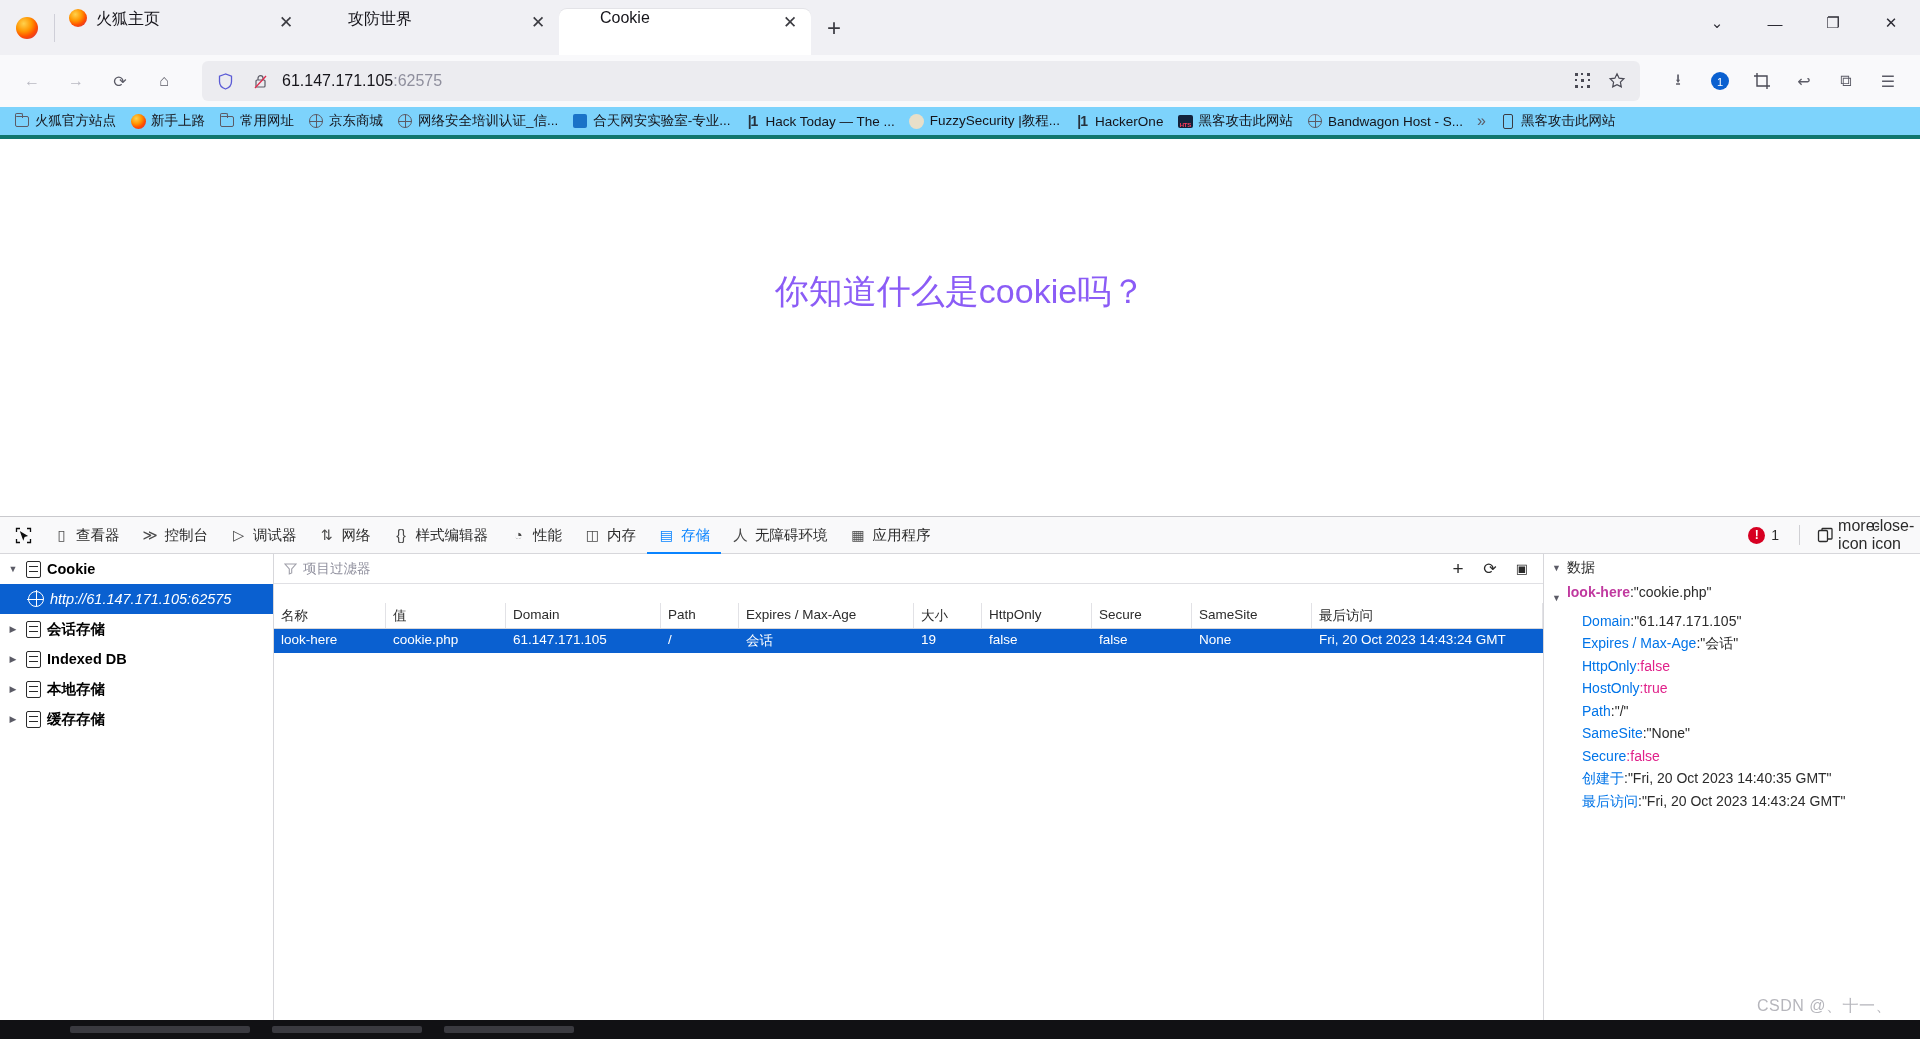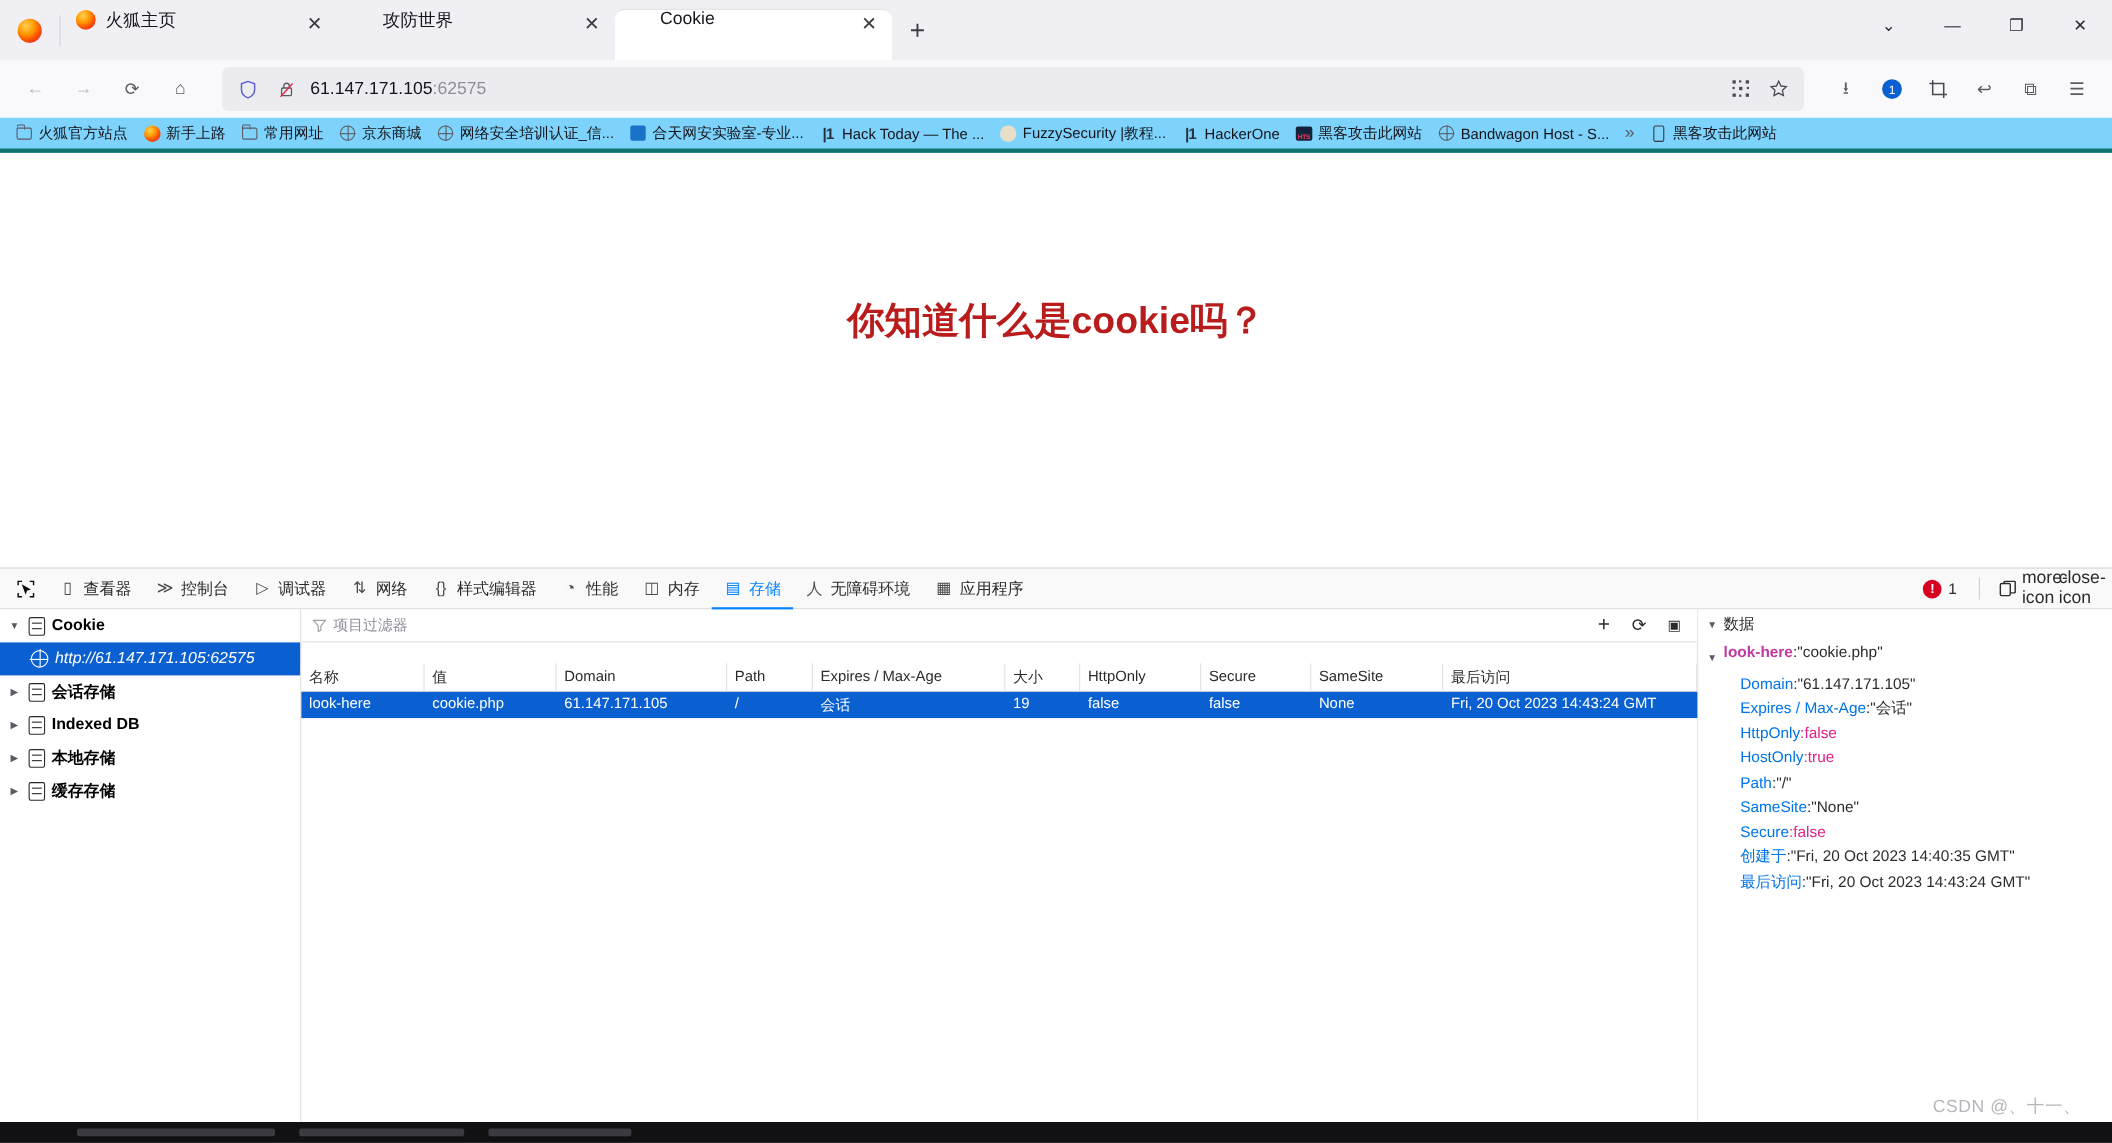--- a/index.html
+++ b/index.html
@@ -71,21 +71,21 @@
   .bico-blue { width: 14px; height: 14px; background: #1a73c8; border-radius: 2px; }
   .bico-dark { width: 15px; height: 13px; background: #12223b; border-radius: 2px; color: #ff3b5c;
      font-size: 6px; display: flex; align-items: flex-end; justify-content: center; font-weight: bold; letter-spacing: -.3px;}
   .bico-h1 { font-weight: 700; font-size: 14px; color: #26313c; letter-spacing: -1px; }
   .bico-fz { width: 15px; height: 15px; border-radius: 50%; background: #e8dfc9; }
   .chev2 { color: #5b5b66; font-size: 16px; padding: 0 6px; }
   .phone { width: 10px; height: 15px; border: 1.4px solid #3b3b41; border-radius: 2px; }
 
   
   .page { height: 305px; background: #fff; display: flex; align-items: center; justify-content: center; }
-  .page h1 { font-size: 34px; font-weight: 700; color: #b91c1c; }
+  .page h1 { font-size: 34px; font-weight: 400; color: #8b5cf6; }
 
   
   .devtools { position: absolute; left: 0; right: 0; top: 516px; bottom: 19px;
     background: #fff; border-top: 1px solid #c9c9cd; display: flex; flex-direction: column; }
   .dt-toolbar { height: 37px; background: #f9f9fa; border-bottom: 1px solid #d7d7db;
     display: flex; align-items: center; padding: 0 6px; }
   .dt-pick { width: 34px; height: 30px; display: flex; align-items: center; justify-content: center; color: #0c0c0d; }
   .dt-tabs { display: flex; align-items: center; height: 100%; margin-left: 2px; }
   .dt-tab { display: flex; align-items: center; gap: 6px; padding: 0 11px; height: 100%;
     font-size: 14.5px; color: #2b2b2b; position: relative; }

